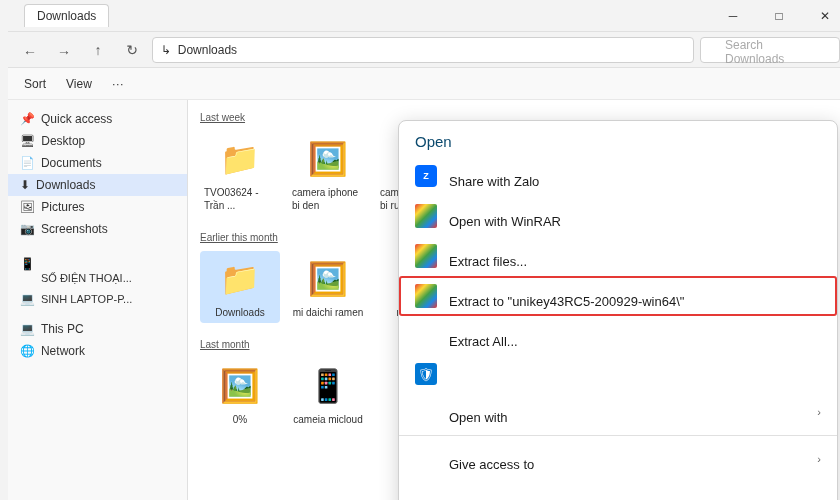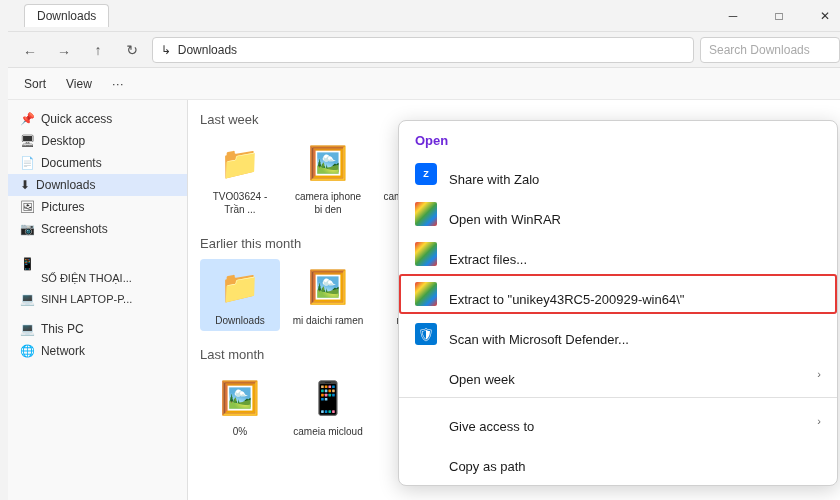--- a/index.html
+++ b/index.html
@@ -104,22 +104,22 @@
       color: #333;
     }
 
     .search-bar {
       width: 140px;
       height: 26px;
       background: white;
       border: 1px solid #d0d0d0;
       border-radius: 4px;
       display: flex;
-      align-items: center;
-      padding: 0 8px;
+      align-items: flex-start;
+      padding: 0 24px;
       font-size: 12px;
       color: #888;
     }
 
     
     .toolbar2 {
       height: 32px;
       background: #f9f9f9;
       display: flex;
       align-items: center;
@@ -167,24 +167,25 @@
     
     .file-area {
       flex: 1;
       padding: 12px;
       background: #ffffff;
       overflow-y: auto;
       position: relative;
     }
 
     .section-label {
-      font-size: 13px;
+      font-size: 10px;
       color: #555;
       margin-bottom: 8px;
       font-weight: 500;
+      text-decoration: underline;
     }
 
     .file-grid {
       display: flex;
       flex-wrap: wrap;
       gap: 8px;
       margin-bottom: 16px;
     }
 
     .file-item {
@@ -203,21 +204,21 @@
       height: 48px;
       display: flex;
       align-items: center;
       justify-content: center;
       font-size: 32px;
     }
 
     .file-name {
       font-size: 10px;
       color: #333;
-      text-align: center;
+      text-align: left;
       line-height: 1.3;
       max-width: 75px;
       overflow: hidden;
       display: -webkit-box;
       -webkit-line-clamp: 2;
       -webkit-box-orient: vertical;
     }
 
     
     .context-menu {
@@ -270,24 +271,24 @@
       flex: 1;
       margin-top: 11px;
     }
 
     .ctx-arrow {
       color: #666;
       font-size: 11px;
     }
 
     .ctx-header {
-      font-weight: 700;
-      font-size: 13px;
+      font-weight: 400;
+      font-size: 15px;
       padding: 8px 16px 6px;
-      color: #6d28d9;
+      color: #0c4a6e;
     }
 
     .winrar-icon-lg {
       width: 24px;
       height: 24px;
       background: linear-gradient(135deg, #e53935 0%, #fdd835 25%, #43a047 50%, #1e88e5 75%, #e53935 100%);
       border-radius: 2px;
       display: inline-block;
     }
 
@@ -485,31 +486,34 @@
         </div>
 
 
         <div class="ctx-item highlighted">
           <div class="ctx-icon">
             <div class="winrar-icon-lg"></div>
           </div>
           <span class="ctx-label">Extract to "unikey43RC5-200929-win64\"</span>
         </div>
 
+        <div class="ctx-item">
+          <div class="ctx-icon"></div>
+          <span class="ctx-label">Extract All...</span>
+        </div>
 
         <div class="ctx-item">
           <div class="ctx-icon">
             <div class="defender-icon">🛡</div>
           </div>
-          <span class="ctx-label">Scan with Microsoft Defender...</span>
         </div>
 
         <div class="ctx-item">
           <div class="ctx-icon"></div>
-          <span class="ctx-label">Open week</span>
+          <span class="ctx-label">Open with</span>
           <span class="ctx-arrow">›</span>
         </div>
 
         <div class="ctx-separator"></div>
 
         <div class="ctx-item">
           <div class="ctx-icon"></div>
           <span class="ctx-label">Give access to</span>
           <span class="ctx-arrow">›</span>
         </div>

